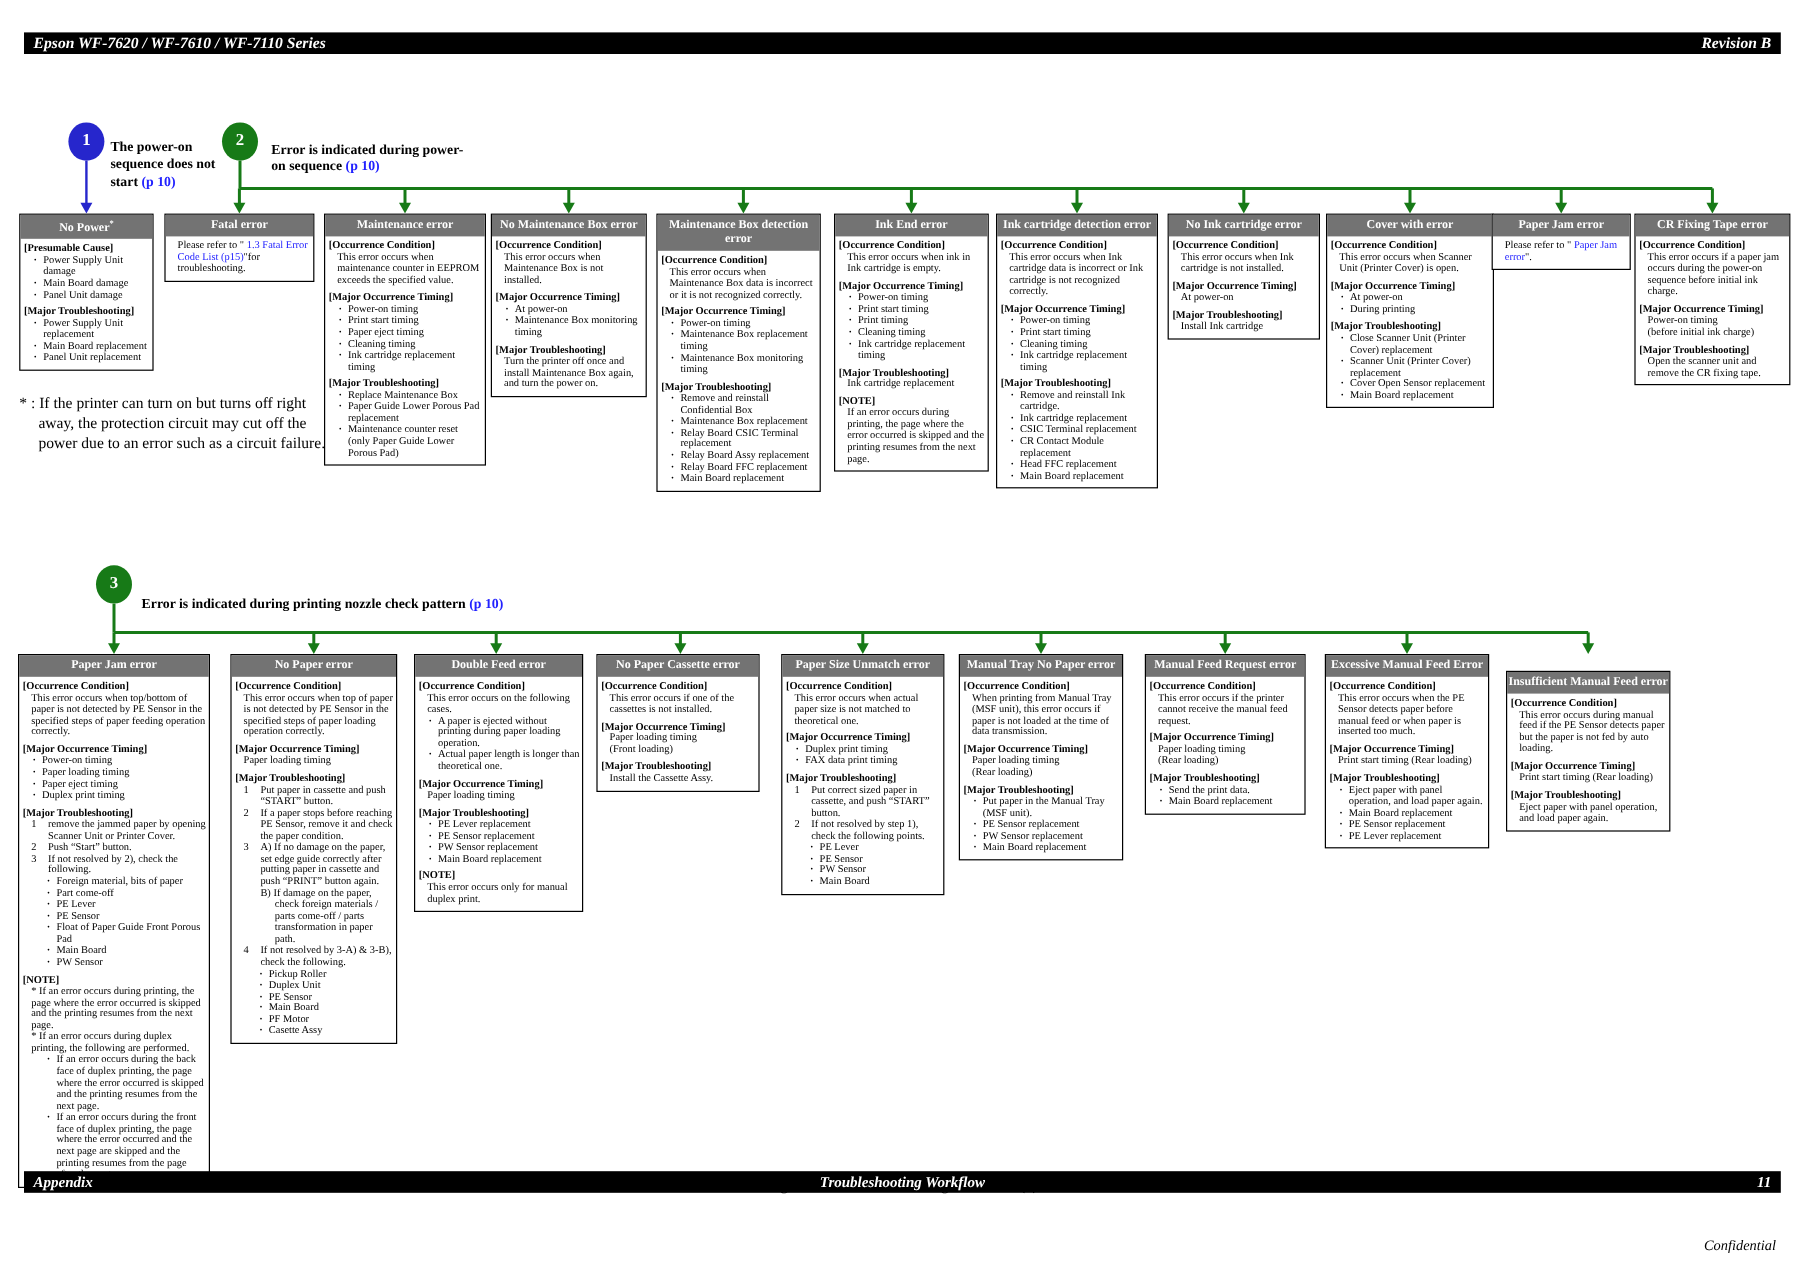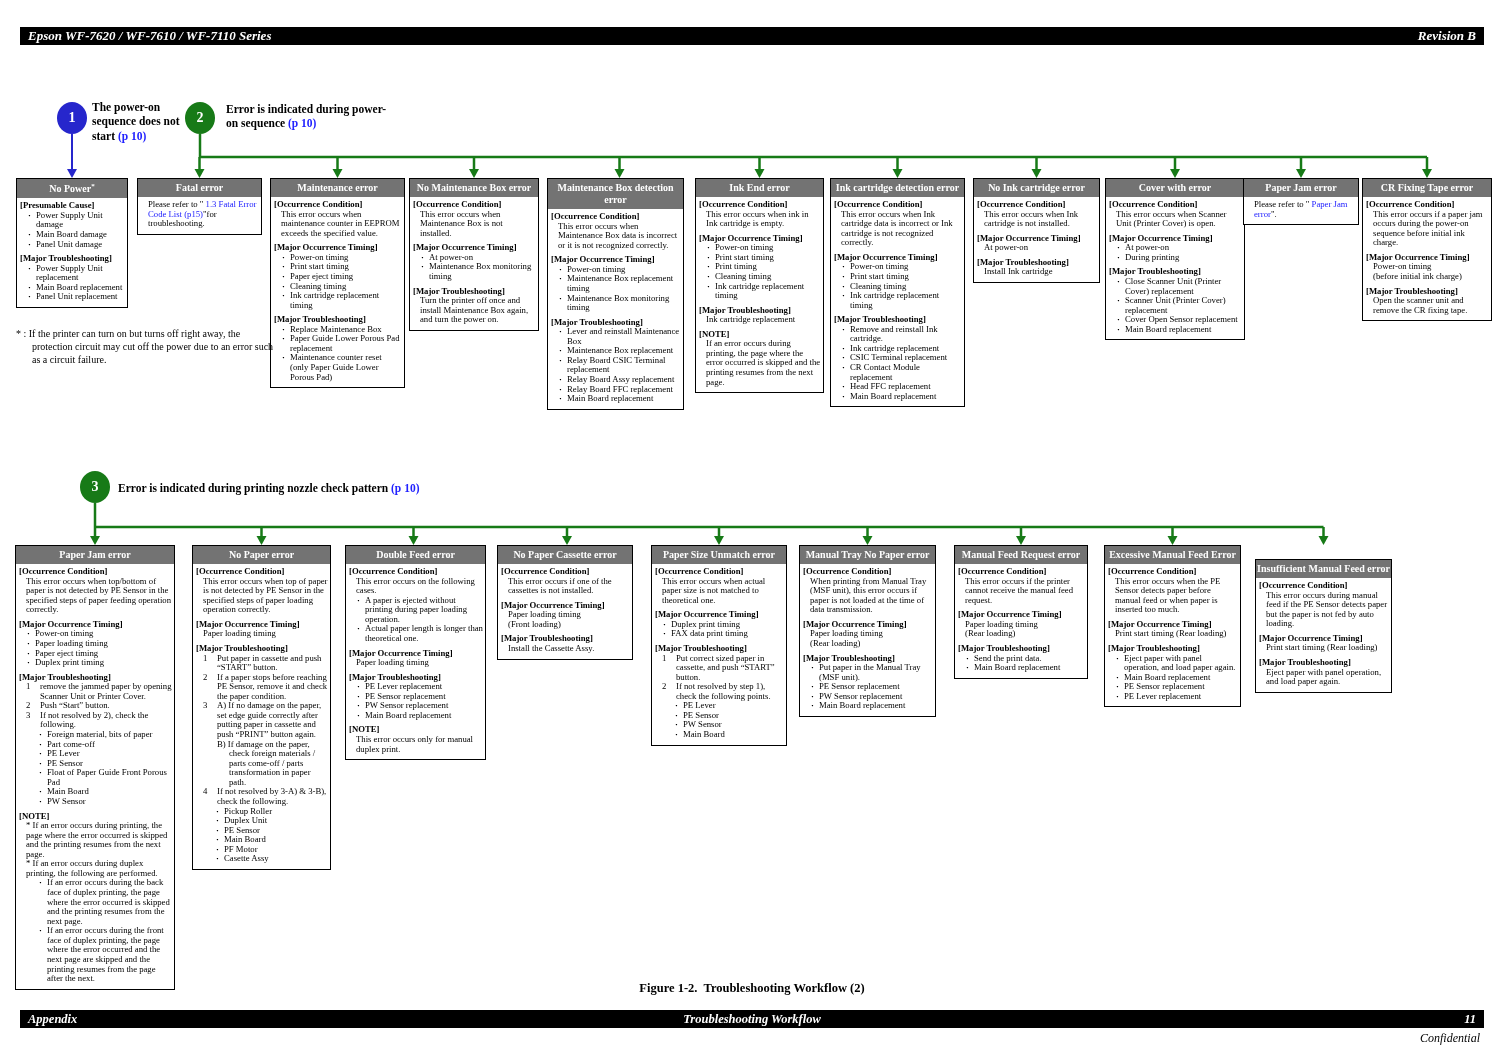--- a/index.html
+++ b/index.html
@@ -5,50 +5,50 @@
   html,body{margin:0;padding:0;background:#fff;}
   body{width:1504px;height:1062px;position:relative;overflow:hidden;
        font-family:"Liberation Serif","DejaVu Serif",serif;color:#000;}
   .page{position:absolute;inset:0;}
   #connectors{position:absolute;left:0;top:0;z-index:0;pointer-events:none;}
 
   .bar{position:absolute;left:20px;width:1464px;height:18px;background:#000;color:#fff;
        display:flex;align-items:center;justify-content:space-between;padding:0 8px;
        box-sizing:border-box;font-style:italic;font-weight:bold;z-index:3;}
   .hdr{top:27px;font-size:13px;}
-  .ftr{top:1010px;font-size:12.5px;}
+  .ftr{top:976px;font-size:12.5px;}
   .ftr .c{position:absolute;left:0;width:100%;text-align:center;}
   .conf{position:absolute;right:24px;top:1031px;font-style:italic;font-size:12px;z-index:3;}
   .caption{position:absolute;left:0;width:100%;top:981px;text-align:center;
            font-weight:bold;font-size:12.5px;z-index:2;}
 
   .flow-circle{position:absolute;width:30px;height:32px;border-radius:50%;color:#fff;
        font-weight:bold;font-size:14px;display:flex;align-items:center;justify-content:center;z-index:2;}
   .c-blue{background:#2626cc;}
   .c-green{background:#177a17;}
-  .flow-label{position:absolute;font-weight:bold;font-size:11.5px;line-height:1.25;z-index:2;}
+  .flow-label{position:absolute;font-weight:bold;font-size:11.5px;line-height:1.25;z-index:2;margin-top:16px;}
   .link{color:#2222ff;}
 
   .err-box{position:absolute;background:#fff;border:1.5px solid #000;z-index:1;box-sizing:border-box;}
   .err-title{background:#737373;color:#fff;font-weight:bold;font-size:10px;text-align:center;
        padding:3px 1px;line-height:1.2;}
   .err-title sup{font-size:7px;}
   .err-body{padding:3px 2px 5px 3px;font-size:8.7px;line-height:1.1;}
   .ln-h{font-weight:bold;margin-top:5px;}
   .err-body > :first-child{margin-top:0;}
   .ln-p{padding-left:7px;}
   .ln-b{position:relative;padding-left:16px;}
   .ln-b::before{content:"\00B7";position:absolute;left:8px;font-weight:bold;}
   .ln-b2{position:relative;padding-left:28px;}
   .ln-b2::before{content:"\00B7";position:absolute;left:20px;font-weight:bold;}
   .ln-n{position:relative;padding-left:21px;}
   .ln-n .num{position:absolute;left:7px;}
   .ln-sub{padding-left:33px;text-indent:-12px;}
   .xlink{color:#2222ff;}
-  .footnote{position:absolute;left:16px;top:328px;width:248px;font-size:10px;line-height:1.28;
+  .footnote{position:absolute;left:16px;top:328px;width:248px;font-size:13px;line-height:1.28;
        padding-left:16px;text-indent:-16px;z-index:1;}
 </style>
 </head>
 <body>
 
 <div class="page">
 
   <svg id="connectors" width="1504" height="1062" viewBox="0 0 1504 1062">
       <line x1="72" y1="134" x2="72" y2="170" stroke="#2626cc" stroke-width="2"></line>
       <polygon points="67,169 77,169 72,178" fill="#2626cc"></polygon>
@@ -174,21 +174,21 @@
       <div class="err-box" style="left: 547px; top: 178px; width: 137px;">
         <div class="err-title">Maintenance Box detection error</div>
         <div class="err-body">
           <div class="ln-h">[Occurrence Condition]</div>
           <div class="ln-p">This error occurs when Maintenance Box data is incorrect or it is not recognized correctly.</div>
           <div class="ln-h">[Major Occurrence Timing]</div>
           <div class="ln-b">Power-on timing</div>
           <div class="ln-b">Maintenance Box replacement timing</div>
           <div class="ln-b">Maintenance Box monitoring timing</div>
           <div class="ln-h">[Major Troubleshooting]</div>
-          <div class="ln-b">Lever and reinstall Maintenance Box</div>
+          <div class="ln-b">Remove and reinstall Confidential Box</div>
           <div class="ln-b">Maintenance Box replacement</div>
           <div class="ln-b">Relay Board CSIC Terminal replacement</div>
           <div class="ln-b">Relay Board Assy replacement</div>
           <div class="ln-b">Relay Board FFC replacement</div>
           <div class="ln-b">Main Board replacement</div>
         </div>
       </div>
       <div class="err-box" style="left: 695px; top: 178px; width: 129px;">
         <div class="err-title">Ink End error</div>
         <div class="err-body">

